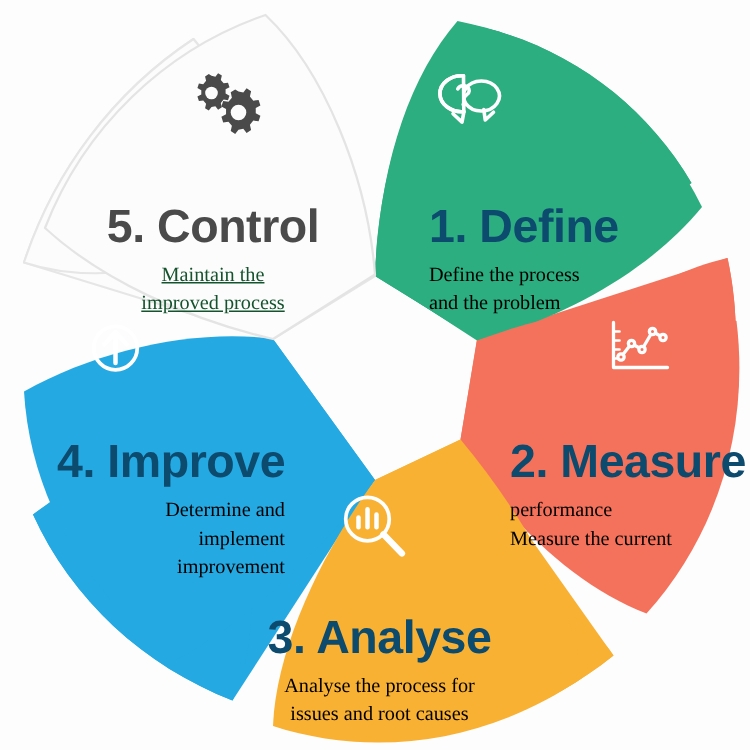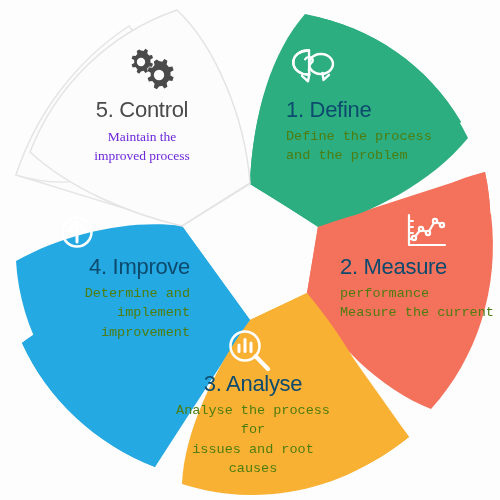--- a/index.html
+++ b/index.html
@@ -27,36 +27,37 @@
     width: 500px;
     height: 500px;
   }
   .seg-label {
     position: absolute;
     text-align: center;
     pointer-events: none;
   }
   .seg-title {
     font-family: "Liberation Sans", sans-serif;
-    font-weight: normal;
-    font-size: 22px;
+    font-weight: bold;
+    font-size: 31px;
     letter-spacing: -0.3px;
     line-height: 1.1;
     white-space: nowrap;
+    margin-top: 36px;
   }
   .seg-desc {
     font-family: "Liberation Serif", serif;
     font-size: 13.5px;
     line-height: 1.42;
     margin-top: 5px;
   }
   .on-color .seg-title { color: #0c4a6e; }
-  .on-color .seg-desc  { color: #4d7c0f; font-family: Liberation Mono, monospace; }
+  .on-color .seg-desc  { color: #000000; }
   .on-light .seg-title { color: #4a4a4a; }
-  .on-light .seg-desc  { color: #6d28d9; }
+  .on-light .seg-desc  { color: #14532d; text-decoration: underline; }
 
   
   #label-define  { left: 286px; top:  98px; width: 150px; text-align: left; }
   #label-measure { left: 340px; top: 255px; width: 155px; text-align: left; }
   #label-analyse { left: 168px; top: 372px; width: 170px; text-align: center; }
   #label-improve { left:  38px; top: 255px; width: 152px; text-align: right; }
   #label-control { left:  66px; top:  98px; width: 152px; text-align: center; }
 
   #label-define  .seg-desc { text-align: left; }
   #label-measure .seg-desc { text-align: left; }

